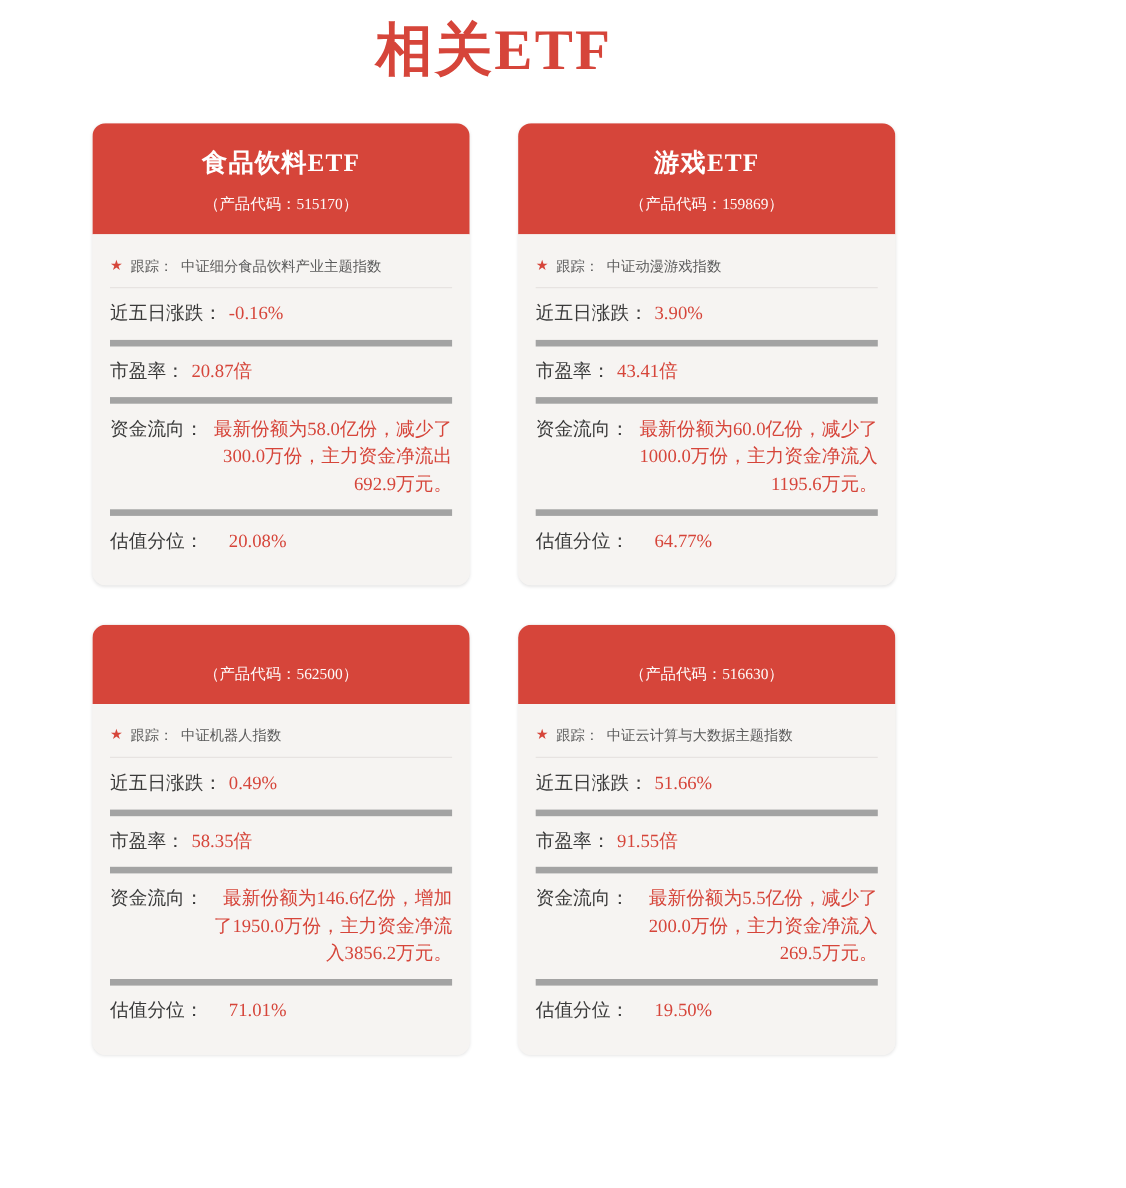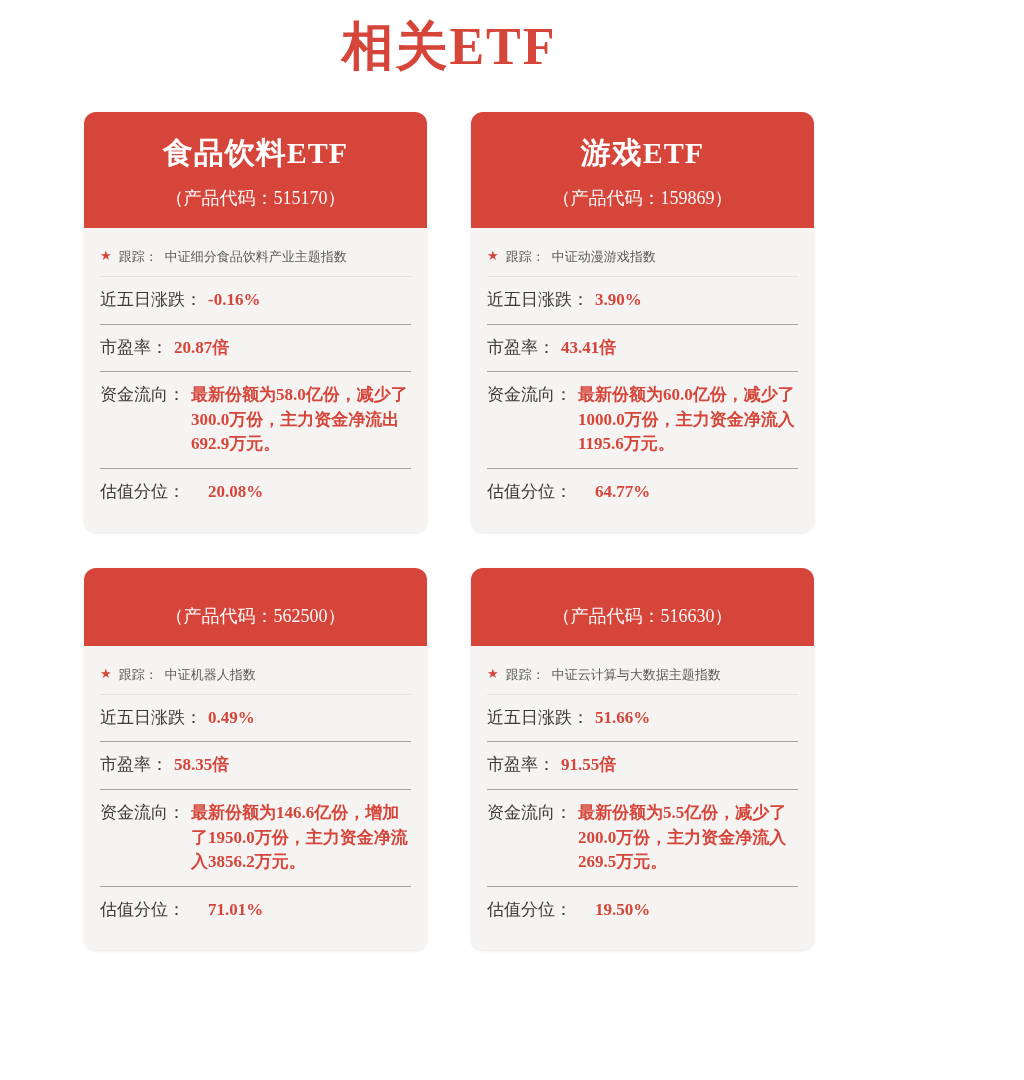--- a/index.html
+++ b/index.html
@@ -40,27 +40,27 @@
     display: flex;
     flex-direction: column;
   }
   .card-head {
     background: #d6453a;
     color: #ffffff;
     padding: 22px 14px 18px 14px;
     text-align: center;
   }
   .card-title {
-    font-size: 30px;
+    font-size: 23px;
     font-weight: bold;
     line-height: 1.25;
     letter-spacing: 1px;
   }
   .card-code {
-    font-size: 18px;
+    font-size: 14px;
     margin-top: 14px;
     opacity: 0.97;
   }
   .card-body {
     padding: 14px 16px 16px 16px;
     background: #f6f4f2;
     flex: 1;
   }
   .track-row {
     display: flex;
@@ -73,37 +73,38 @@
   }
   .star-icon {
     color: #d6453a;
     font-size: 13px;
     line-height: 1.25;
   }
   .row {
     display: flex;
     align-items: flex-start;
     padding: 11px 0 11px 0;
-    border-bottom: 1px solid #a3a3a3;
+    border-bottom: 6px solid #a3a3a3;
     font-size: 17px;
   }
   .row:last-child {
     border-bottom: none;
     gap: 17px;
   }
   .row-label {
     color: #3a3a3a;
     white-space: nowrap;
     font-weight: normal;
   }
   .row-value {
     color: #d6453a;
-    font-weight: bold;
+    font-weight: normal;
     margin-left: 6px;
     line-height: 1.45;
+    text-align: right;
   }
   .row-value.flow {
     flex: 1;
   }
 </style>
 </head>
 <body>
 
 <div class="page">
 

